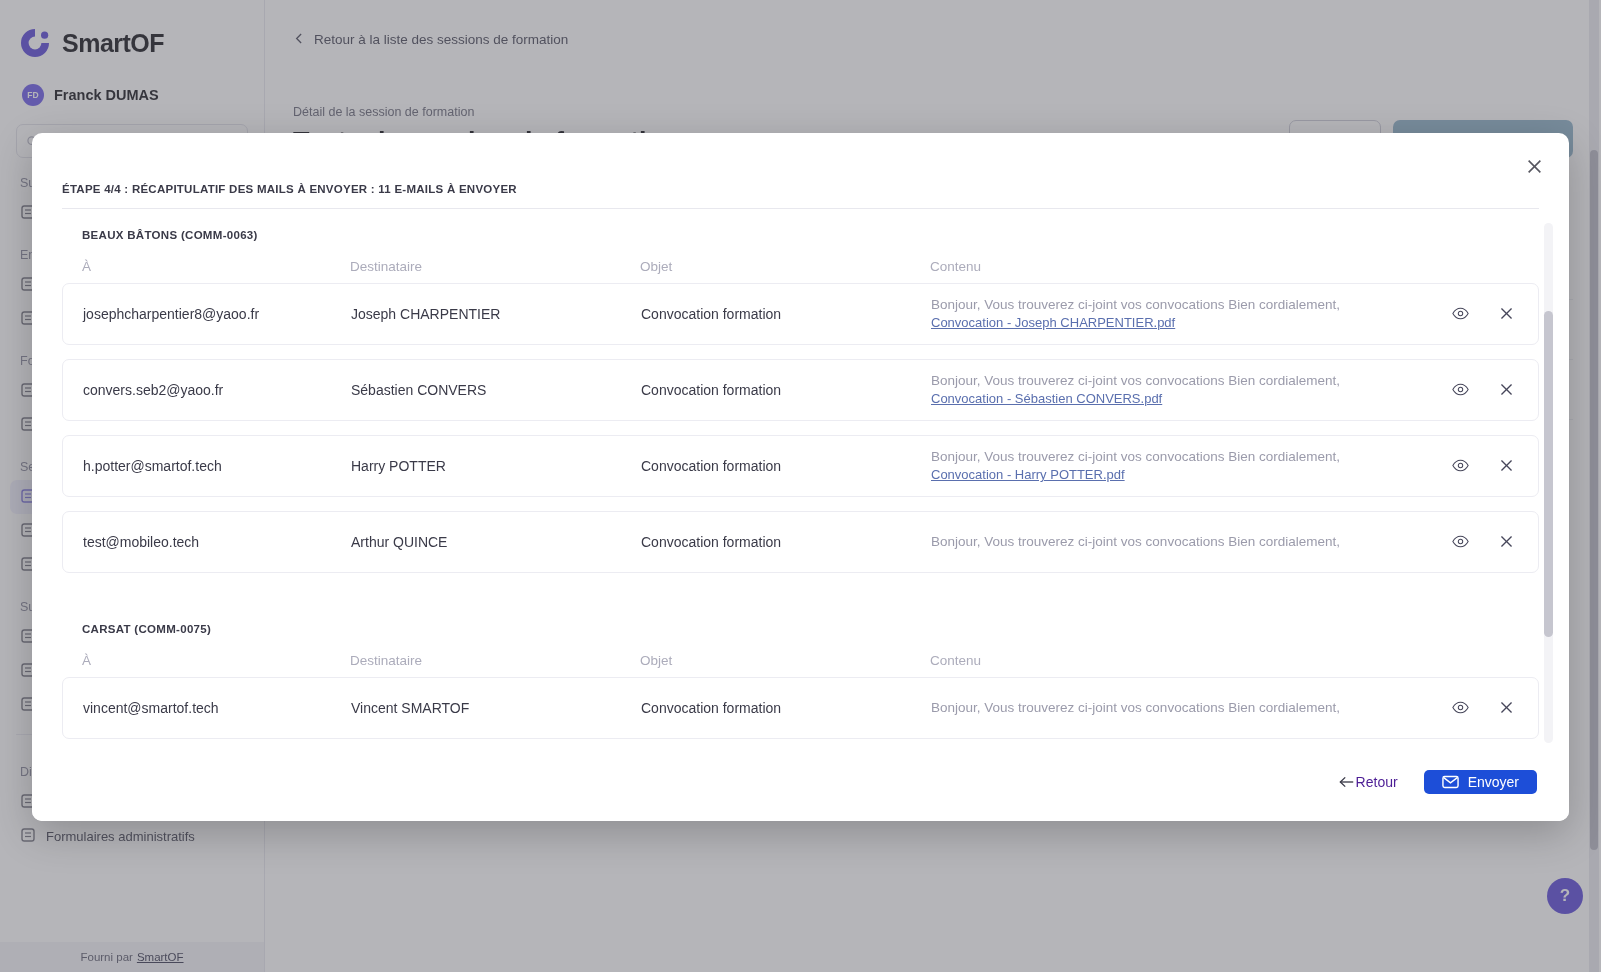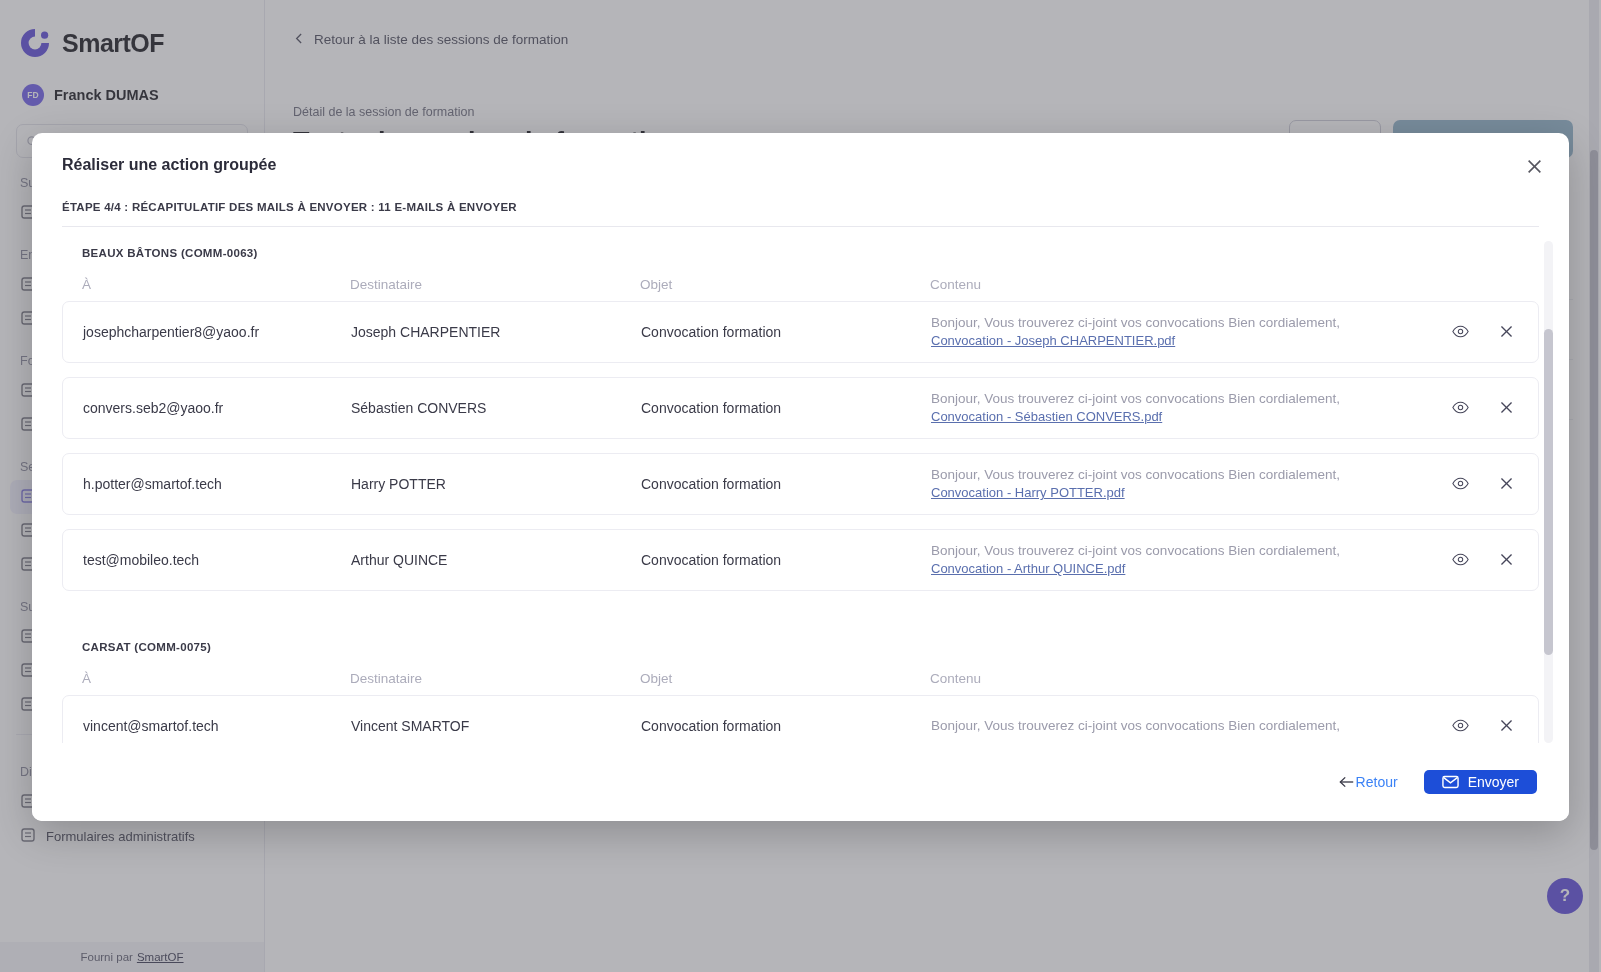--- a/index.html
+++ b/index.html
@@ -225,21 +225,21 @@
   }
 
   .modal-foot {
     flex: 0 0 auto; height: 78px;
     display: flex; align-items: center; justify-content: flex-end;
     gap: 16px; padding: 0 32px;
     background: #fff;
   }
   .btn-back {
     display: flex; align-items: center; gap: 1px;
-    font-size: 14px; color: #3b82f6; background: none; border: none;
+    font-size: 14px; color: #4c1d95; background: none; border: none;
     cursor: pointer; padding: 8px 10px;
     font-family: "Liberation Sans", sans-serif;
   }
   .btn-send {
     display: flex; align-items: center; gap: 9px;
     background: #1d4ed8; color: #fff; border: none; border-radius: 5px;
     height: 24px; padding: 0 18px; font-size: 14px; cursor: pointer;
     font-family: "Liberation Sans", sans-serif;
   }
 </style>
@@ -456,21 +456,20 @@
   <div class="page-scrollbar">
     <div class="thumb"></div>
   </div>
 </div>
 
 <div id="overlay"></div>
 
 <div id="modal" role="dialog">
 
   <div class="modal-head">
-    <div class="modal-title">Réaliser une action groupée</div>
     <div class="modal-close">
       <svg width="17" height="17" viewBox="0 0 16 16">
         <line x1="2.5" y1="2.5" x2="13.5" y2="13.5" stroke="#55555f" stroke-width="1.5"></line>
         <line x1="13.5" y1="2.5" x2="2.5" y2="13.5" stroke="#55555f" stroke-width="1.5"></line>
       </svg>
     </div>
   </div>
 
   <div class="modal-step">ÉTAPE 4/4 : RÉCAPITULATIF DES MAILS À ENVOYER : 11 E-MAILS À ENVOYER</div>
   <div class="modal-step-rule"></div>
@@ -542,21 +541,21 @@
                 <line x1="2.6" y1="2.6" x2="13.4" y2="13.4" stroke="#46465a" stroke-width="1.4"></line>
                 <line x1="13.4" y1="2.6" x2="2.6" y2="13.4" stroke="#46465a" stroke-width="1.4"></line>
               </svg>
             </span>
           </div>
         </div>
         <div class="mail-row">
           <div class="c-to">test@mobileo.tech</div>
           <div class="c-dest">Arthur QUINCE</div>
           <div class="c-obj">Convocation formation</div>
-          <div class="c-cont"><span>Bonjour, Vous trouverez ci-joint vos convocations Bien cordialement,</span><a href="#">Convocation - Arthur QUINCE.pdf</a></div>
+          <div class="c-cont"><span>Bonjour, Vous trouverez ci-joint vos convocations Bien cordialement,</span></div>
           <div class="c-act">
             <span class="icon-btn">
               <svg width="17" height="13" viewBox="0 0 20 14">
                 <path d="M1 7 C4 1.6 7 0.8 10 0.8 C13 0.8 16 1.6 19 7 C16 12.4 13 13.2 10 13.2 C7 13.2 4 12.4 1 7 Z" fill="none" stroke="#46465a" stroke-width="1.2"></path>
                 <circle cx="10" cy="7" r="2.6" fill="none" stroke="#46465a" stroke-width="1.2"></circle>
               </svg>
             </span>
             <span class="icon-btn">
               <svg width="15" height="15" viewBox="0 0 16 16">
                 <line x1="2.6" y1="2.6" x2="13.4" y2="13.4" stroke="#46465a" stroke-width="1.4"></line>

